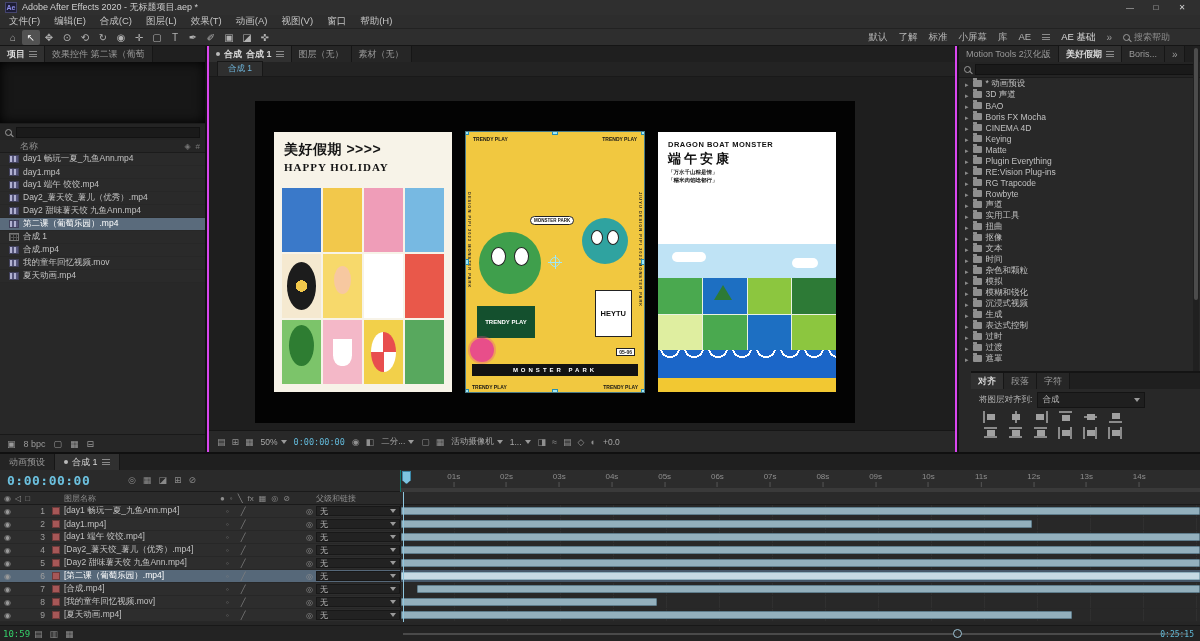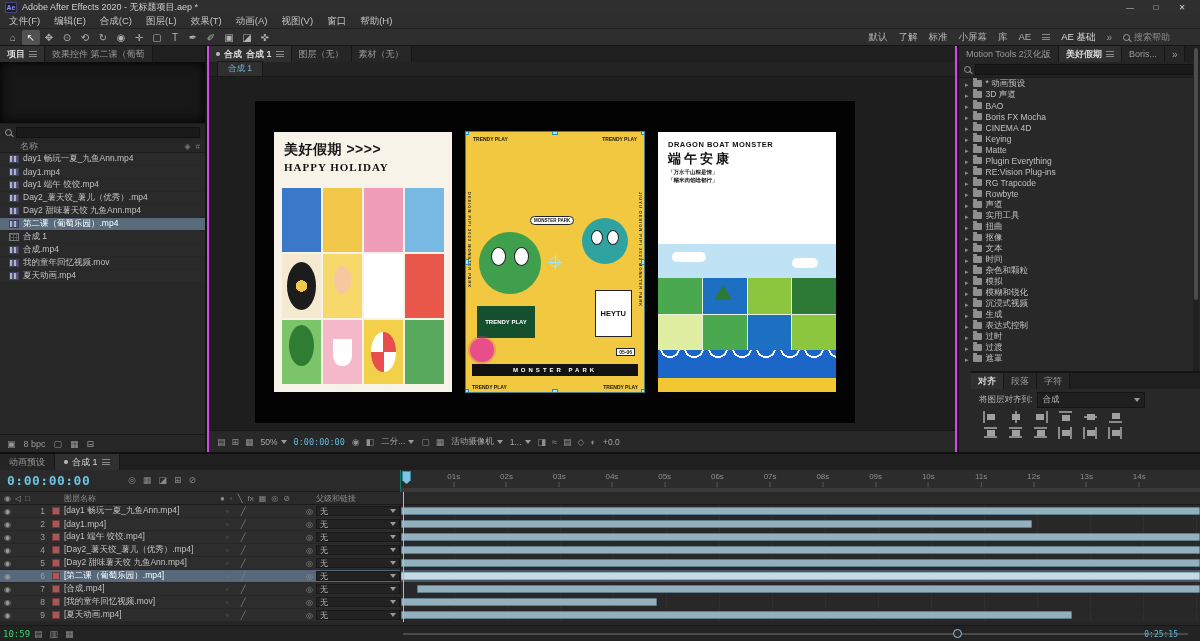--- a/index.html
+++ b/index.html
@@ -209,21 +209,21 @@
 .r-dd{width:84px;height:10px;background:#222;border:1px solid #181818;display:flex;align-items:center;justify-content:space-between;padding:0 3px;color:#b5b5b5;font-size:8px;flex:none;}
 .r-track{flex:1;position:relative;height:100%;border-left:1px solid #1b1b1b;background:#282828;background-image:repeating-linear-gradient(90deg,rgba(255,255,255,0.035) 0 1px,transparent 1px 53px);}
 .selected .r-track{background:#46586a;}
 .bar{position:absolute;top:2px;height:8px;background:#93b0bd;border:1px solid #5f7d8c;border-radius:1px;}
 .selected .bar{background:#c6dae3;border-color:#8fb0bd;}
 .tl-footer{position:absolute;left:0;right:0;bottom:0;height:16px;background:#232323;border-top:1px solid #181818;}
 .foot-icons{position:absolute;left:34px;top:3px;display:flex;gap:7px;color:#8a8a8a;font-size:9px;}
 .rec-time{position:absolute;left:3px;bottom:2px;color:#35d06a;font-size:9px;font-family:"DejaVu Sans Mono","Liberation Mono",monospace;}
 .nav-track{position:absolute;left:403px;right:12px;top:7px;height:2px;background:#4a4a4a;}
 .knob{position:absolute;left:70%;top:-4px;width:9px;height:9px;border-radius:50%;background:#2a2a2a;border:1px solid #9fc6d8;}
-.end-time{position:absolute;right:22px;bottom:2px;color:#5fb7d4;font-size:8px;font-family:"DejaVu Sans Mono","Liberation Mono",monospace;}
+.end-time{position:absolute;right:6px;bottom:2px;color:#5fb7d4;font-size:8px;font-family:"DejaVu Sans Mono","Liberation Mono",monospace;}
 </style>
 </head>
 <body>
 
 <div id="app">
 
   <div class="titlebar">
     <span class="ae-badge">Ae</span>
     <span>Adobe After Effects 2020 - 无标题项目.aep *</span>
     <div class="win-controls">

